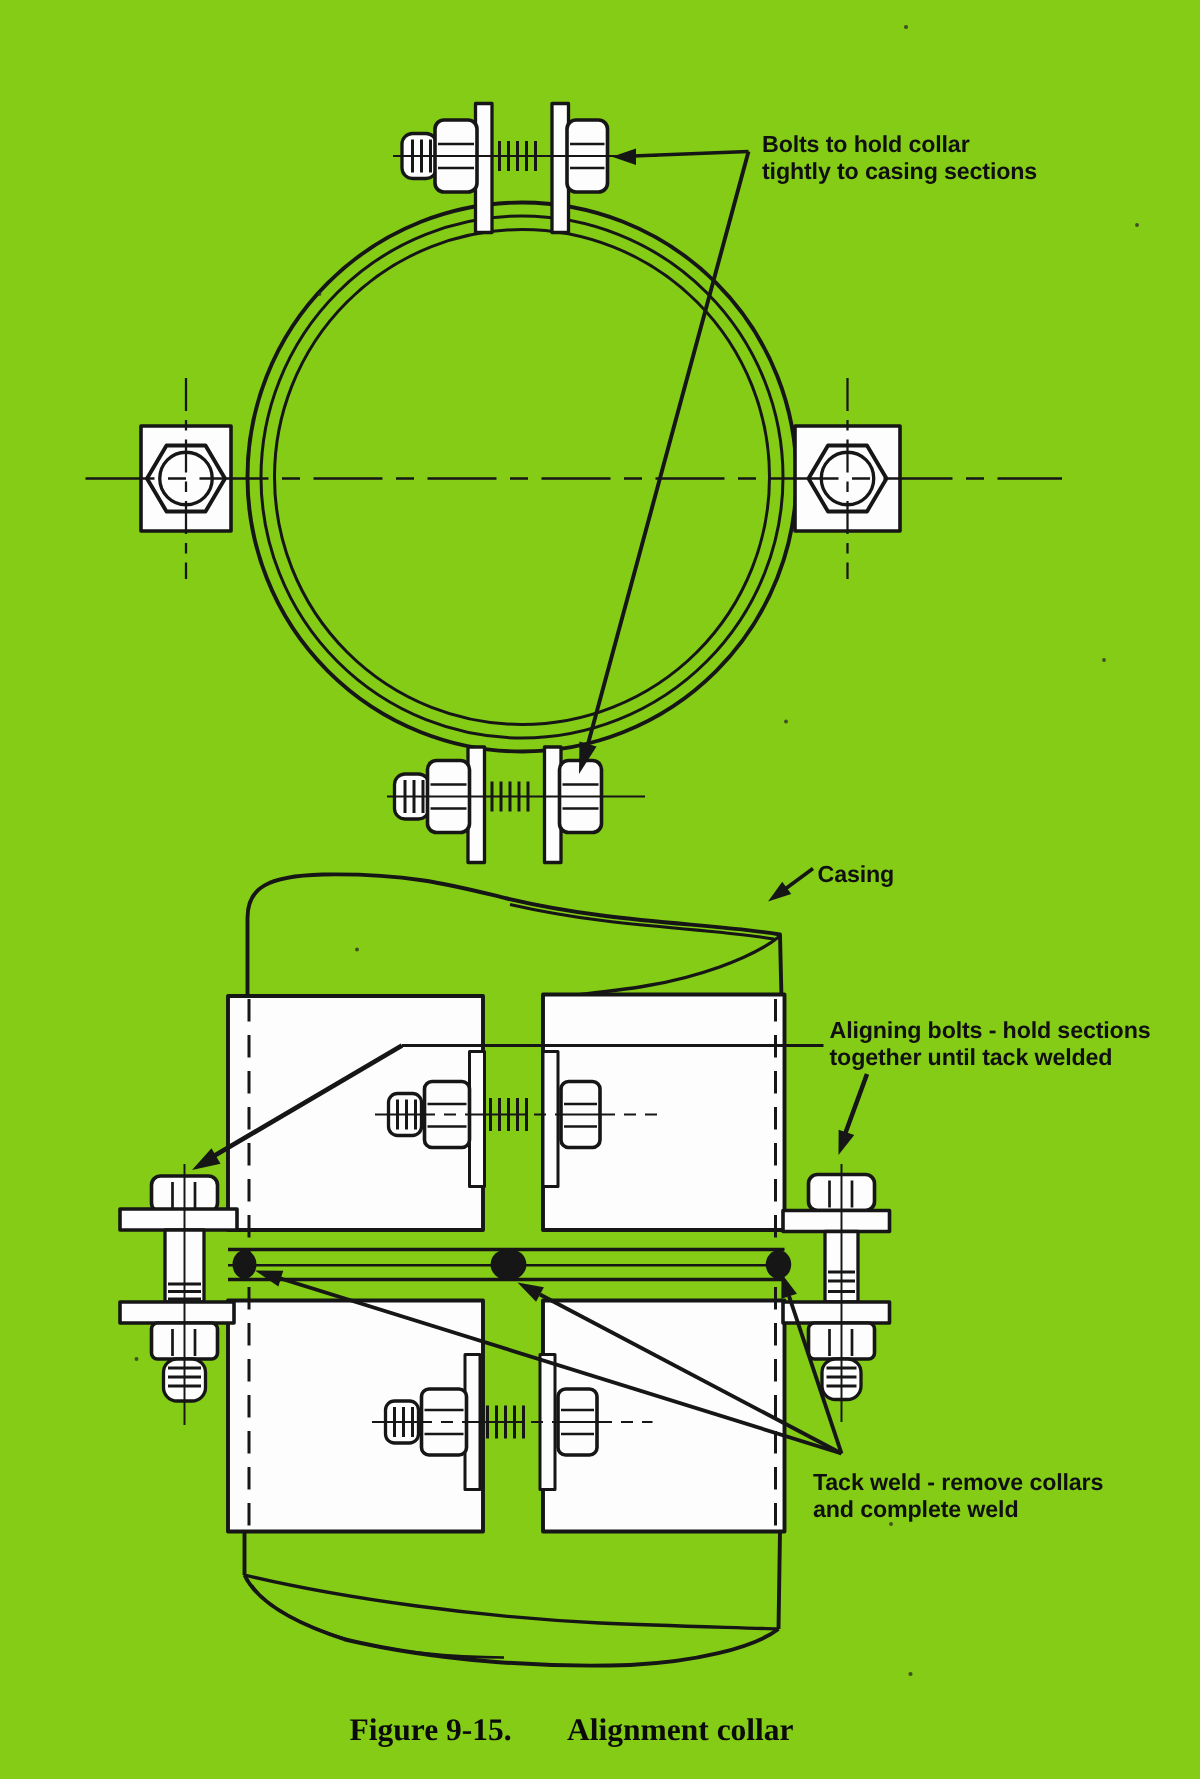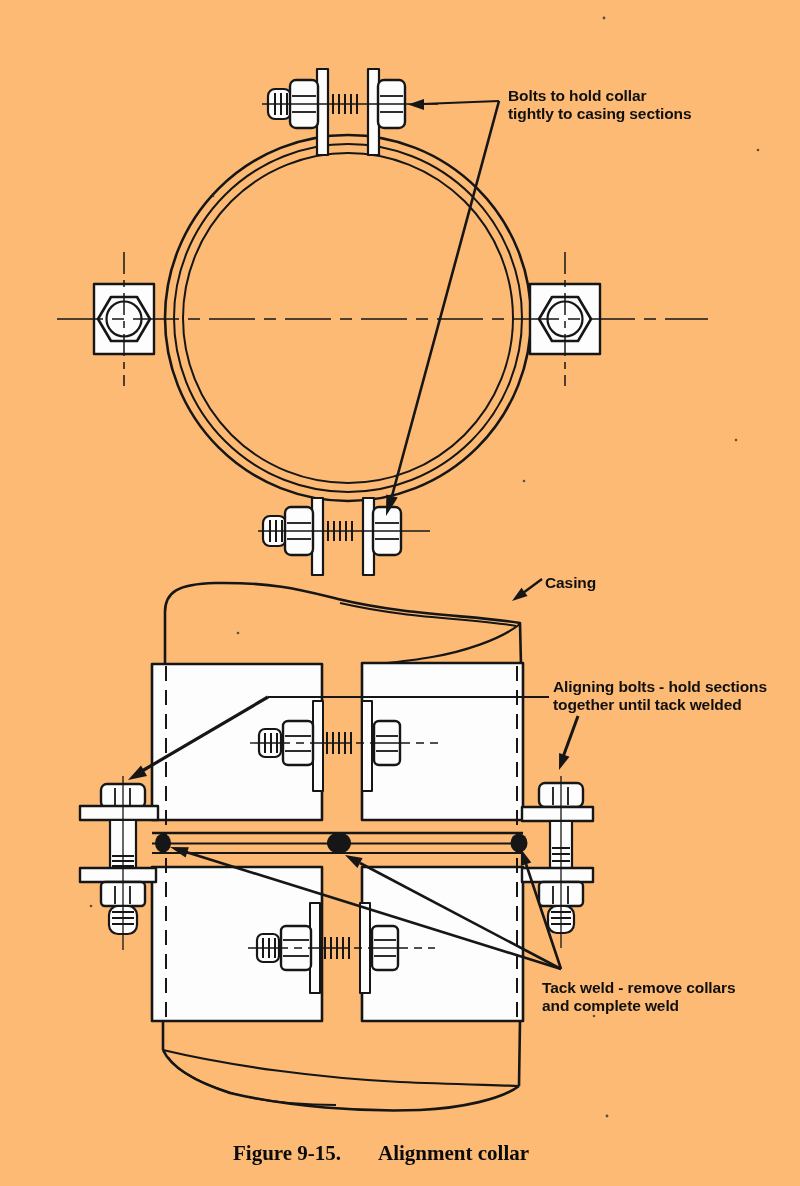--- a/index.html
+++ b/index.html
@@ -1,16 +1,16 @@
 <!DOCTYPE html>
 <html><head>
 <meta charset="utf-8">
 <style>
   html,body{margin:0;padding:0;background:#fdfdfd;}
-  #page{position:relative;width:800px;height:1186px;background:#fdba74;overflow:hidden;}
+  #page{position:relative;width:800px;height:1186px;background:#84cc16;overflow:hidden;}
   svg{display:block}
   .o{stroke:#161616;fill:none;stroke-linejoin:round;stroke-linecap:butt;}
   .w{stroke:#161616;fill:#fdfdfd;stroke-linejoin:round;}
   .f{fill:#161616;stroke:none;}
   .note{font:700 15.5px "Liberation Sans", sans-serif;fill:#101010;letter-spacing:-0.1px;}
   .cap{font:700 21px "Liberation Serif", serif;fill:#0b0b0b;}
   .speck{fill:#2a2a2a;opacity:.75;}
 </style>
 </head>
 <body>

